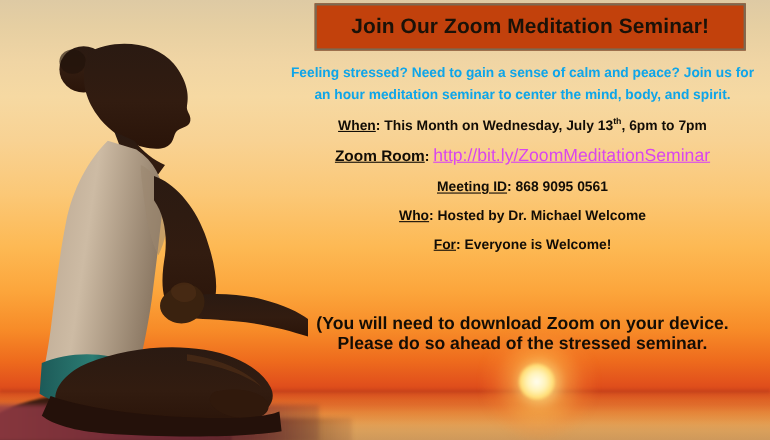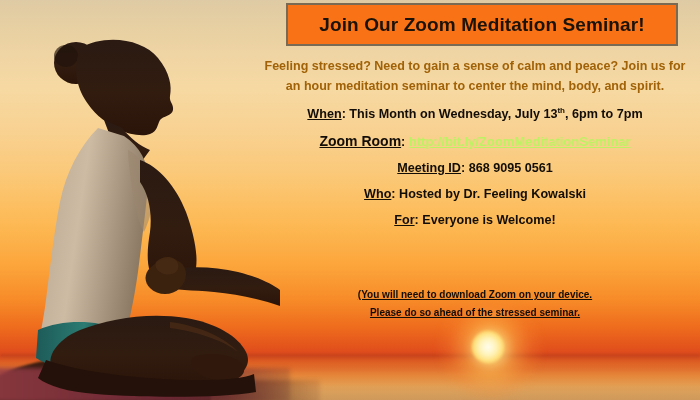--- a/index.html
+++ b/index.html
@@ -139,21 +139,21 @@
     height: 400px;
   }
   .title-box {
     position: absolute;
     left: 36px;
     top: 3px;
     width: 392px;
     height: 43px;
     box-sizing: border-box;
     border: 2px solid #7b6a53;
-    background: #f97316;
+    background: #c2410c;
     display: flex;
     align-items: center;
     justify-content: center;
   }
   .title-text {
     font-size: 19px;
     font-weight: bold;
     color: #1b1208;
     letter-spacing: 0.1px;
     white-space: nowrap;
@@ -164,57 +164,56 @@
     top: 56px;
     width: 450px;
     text-align: center;
     color: #110d06;
   }
   .intro {
     font-size: 12.5px;
     font-weight: bold;
     line-height: 20px;
     margin: 0 8px 10px 8px;
-    color: #a16207;
+    color: #0ea5e9;
   }
   .line {
     font-size: 12.6px;
     font-weight: bold;
     margin: 0 0 12px 0;
     white-space: nowrap;
     color: #120d06;
     text-align: center;
   }
   .line .lbl {
     text-decoration: underline;
     text-underline-offset: 1px;
   }
   .line.zoomroom .lbl { font-size: 14px; }
   .url {
-    color: #bef264;
+    color: #d946ef;
     text-decoration: underline;
     text-underline-offset: 1px;
-    font-size: 13px;
-    font-weight: bold;
+    font-size: 16px;
+    font-weight: normal;
   }
   sup { font-size: 8px; vertical-align: super; }
   .footer {
     position: absolute;
     left: 0;
     top: 286px;
     width: 450px;
     text-align: center;
   }
   .footer div {
-    font-size: 10px;
+    font-size: 16px;
     font-weight: bold;
     line-height: 18px;
     color: #140d05;
     white-space: nowrap;
-    text-decoration: underline;
   }
 </style>
 </head>
 <body>
 
 <div id="poster">
 
   <div class="sky"></div>
   <div class="sea"></div>
   <div class="horizon"></div>
@@ -350,21 +349,21 @@
 
       <p class="line zoomroom">
         <span class="lbl">Zoom Room</span><span>: </span><a class="url" href="#">http://bit.ly/ZoomMeditationSeminar</a>
       </p>
 
       <p class="line">
         <span class="lbl">Meeting ID</span><span>: 868 9095 0561</span>
       </p>
 
       <p class="line">
-        <span class="lbl">Who</span><span>: Hosted by Dr. Feeling Kowalski</span>
+        <span class="lbl">Who</span><span>: Hosted by Dr. Michael Welcome</span>
       </p>
 
       <p class="line">
         <span class="lbl">For</span><span>: Everyone is Welcome!</span>
       </p>
 
 
     </div>
 
     <div class="footer">

